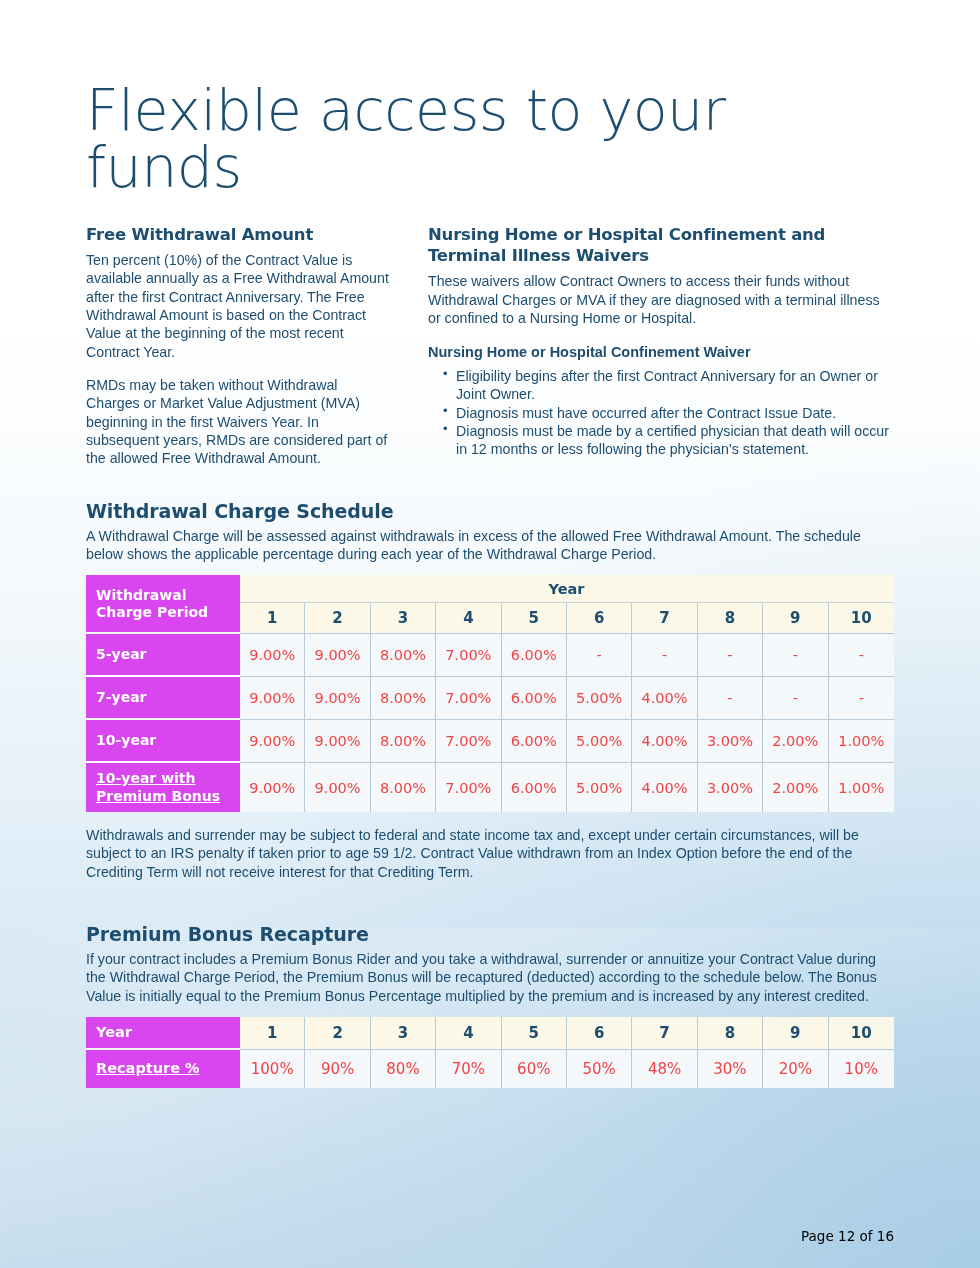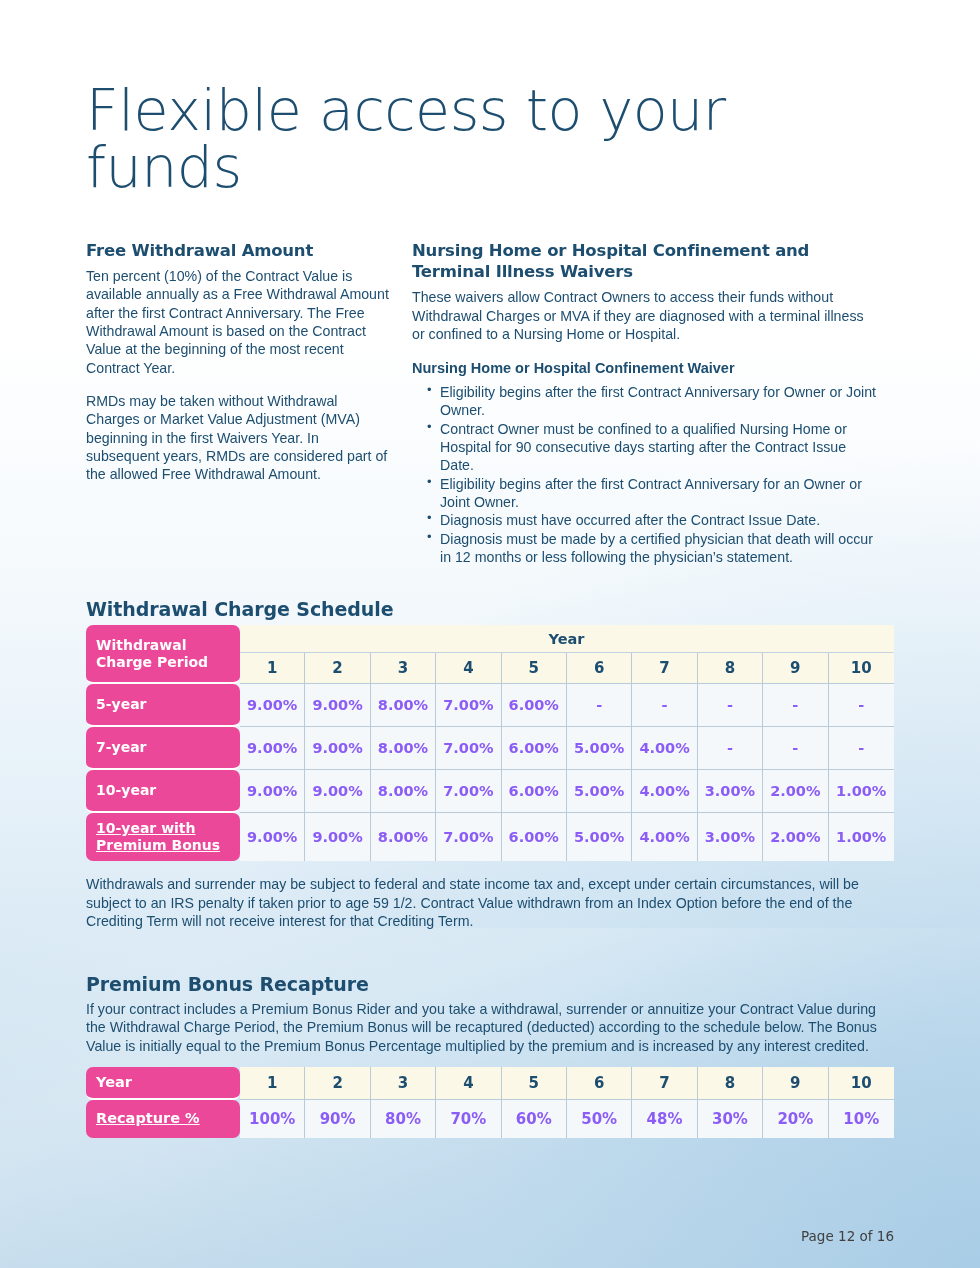--- a/index.html
+++ b/index.html
@@ -43,22 +43,22 @@
     letter-spacing: -0.5px;
     line-height: 1.0;
     margin: 0;
     padding-top: 82px;
     font-family: "DejaVu Sans", sans-serif;
   }
 
   
   .cols {
     display: flex;
-    gap: 20px;
-    margin-top: 44px;
+    gap: 36px;
+    margin-top: 28px;
   }
   .col-left { width: 306px; flex: none; }
   .col-right { width: 468px; flex: none; }
 
   h3.sec-head {
     color: #1d4e70;
     font-size: 16.5px;
     font-weight: bold;
     line-height: 1.28;
     margin: 0 0 6px 0;
@@ -121,29 +121,28 @@
 
   
   table {
     border-collapse: separate;
     border-spacing: 0;
     width: 808px;
     table-layout: fixed;
     font-family: "DejaVu Sans", sans-serif;
   }
   .hdr-dark {
-    background: #ec4899;
+    background: #d946ef;
     color: #ffffff;
     font-weight: bold;
     font-size: 14px;
     text-align: left;
     padding: 7px 10px;
     line-height: 1.22;
     border-bottom: 2px solid #ffffff;
-    border-radius: 7px;
   }
   .hdr-dark.last { border-bottom: none; text-decoration: underline; }
   .yearspan {
     background: #fbf8e8;
     color: #1d4e70;
     font-weight: bold;
     font-size: 14.5px;
     text-align: center;
     padding: 6px 0 5px 0;
     border-bottom: 1px solid #c3d3e0;
@@ -155,22 +154,22 @@
     font-weight: bold;
     font-size: 15px;
     text-align: center;
     padding: 6px 0 6px 0;
     border-right: 1px solid #b9cbd9;
     border-bottom: 1px solid #b9cbd9;
   }
   .yearnum.lastcol { border-right: none; }
   td.val {
     background: #f4f8fb;
-    color: #8b5cf6;
-    font-weight: bold;
+    color: #ef4444;
+    font-weight: normal;
     font-size: 14.5px;
     text-align: center;
     padding: 13px 0;
     border-right: 1px solid #b9cbd9;
     border-bottom: 1px solid #b9cbd9;
   }
   td.val.lastcol { border-right: none; }
   tr.lastrow td.val { border-bottom: none; }
   .col-label { width: 154px; }
   .col-year { width: 65.4px; }
@@ -186,21 +185,21 @@
     line-height: 1.30;
     margin: 14px 0 0 0;
     width: 812px;
   }
 
   
   .footer {
     position: absolute;
     right: 86px;
     bottom: 24px;
-    color: #404040;
+    color: #000000;
     font-size: 13.5px;
     font-family: "DejaVu Sans", sans-serif;
     z-index: 3;
   }
 </style>
 </head>
 <body>
 
 <div id="page"></div>
 
@@ -214,36 +213,33 @@
       <h3 class="sec-head">Free Withdrawal Amount</h3>
       <p class="body">Ten percent (10%) of the Contract Value is available annually as a Free Withdrawal Amount after the first Contract Anniversary. The Free Withdrawal Amount is based on the Contract Value at the beginning of the most recent Contract Year.</p>
       <p class="body">RMDs may be taken without Withdrawal Charges or Market Value Adjustment (MVA) beginning in the first Waivers Year. In subsequent years, RMDs are considered part of the allowed Free Withdrawal Amount.</p>
     </div>
 
     <div class="col-right">
       <h3 class="sec-head">Nursing Home or Hospital Confinement and Terminal Illness Waivers</h3>
       <p class="body">These waivers allow Contract Owners to access their funds without Withdrawal Charges or MVA if they are diagnosed with a terminal illness or confined to a Nursing Home or Hospital.</p>
 
       <h4 class="sub-head">Nursing Home or Hospital Confinement Waiver</h4>
-      <ul class="bullets">
-        <li>Eligibility begins after the first Contract Anniversary for Owner or Joint Owner.</li>
-        <li>Contract Owner must be confined to a qualified Nursing Home or Hospital for 90 consecutive days starting after the Contract Issue Date.</li>
-      </ul>
 
       <ul class="bullets">
         <li>Eligibility begins after the first Contract Anniversary for an Owner or Joint Owner.</li>
         <li>Diagnosis must have occurred after the Contract Issue Date.</li>
         <li>Diagnosis must be made by a certified physician that death will occur in 12 months or less following the physician’s statement.</li>
       </ul>
     </div>
 
   </div>
 
   <div class="block">
     <h2 class="block-title">Withdrawal Charge Schedule</h2>
+    <p class="block-intro">A Withdrawal Charge will be assessed against withdrawals in excess of the allowed Free Withdrawal Amount. The schedule below shows the applicable percentage during each year of the Withdrawal Charge Period.</p>
 
     <table class="schedule">
       <colgroup>
         <col class="col-label">
         <col class="col-year">
           <col class="col-year">
           <col class="col-year">
           <col class="col-year">
           <col class="col-year">
         <col class="col-year">

